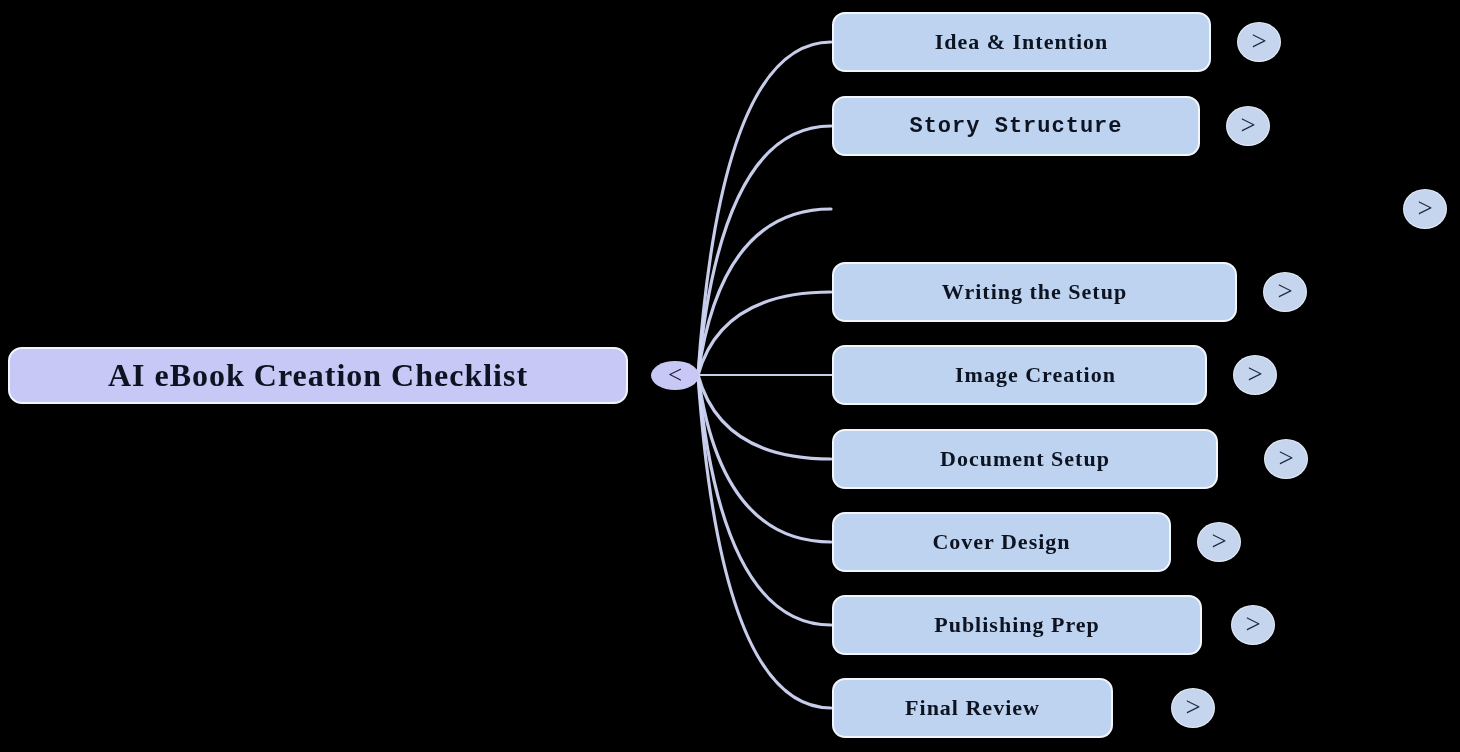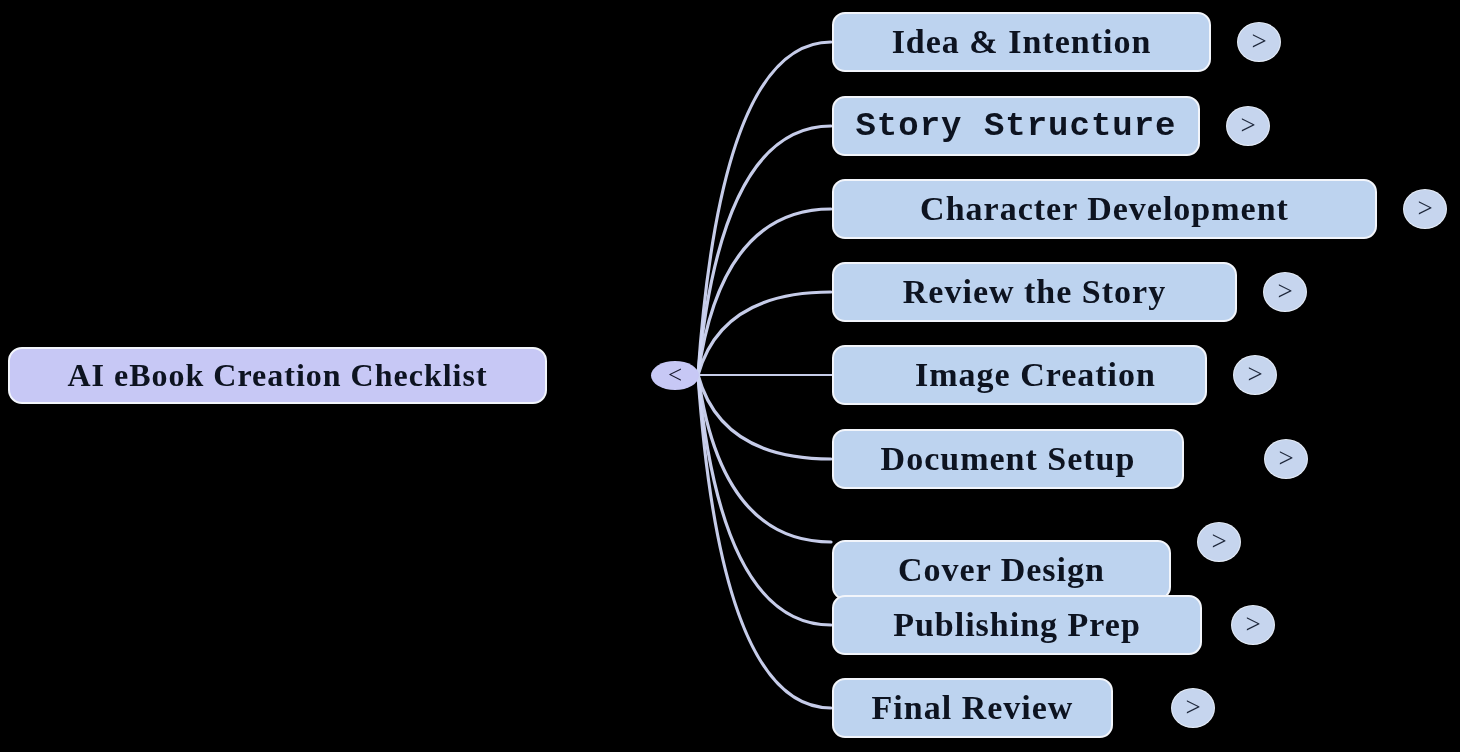--- a/index.html
+++ b/index.html
@@ -28,21 +28,21 @@
     stroke-linecap: round;
     opacity: 0.96;
   }
   .wire.straight {
     stroke-width: 2;
   }
   .root-node {
     position: absolute;
     left: 8px;
     top: 347px;
-    width: 539px;
+    width: 620px;
     height: 57px;
     background: var(--root-fill, #c7c8f5);
     border: 2px solid var(--node-border, #f0f2fb);
     border-radius: 14px;
     box-sizing: border-box;
     display: flex;
     align-items: center;
     justify-content: center;
     cursor: pointer;
   }
@@ -59,21 +59,21 @@
     background: var(--node-fill, #bdd3ef);
     border: 2px solid var(--node-border, #f0f2fb);
     border-radius: 13px;
     box-sizing: border-box;
     display: flex;
     align-items: center;
     justify-content: center;
     cursor: pointer;
   }
   .node .node-label {
-    font-size: 34px;
+    font-size: 22px;
     font-weight: bold;
     letter-spacing: 1px;
     color: var(--text, #0d1320);
     white-space: nowrap;
   }
   .expand-btn {
     position: absolute;
     width: 44px;
     height: 40px;
     background: var(--button-fill, #c6d5ee);
@@ -143,49 +143,46 @@
     <span class="chev">&gt;</span>
   </div>
 
   <div class="node" style="left:832px;top:96px;width:368px;font-family:Liberation Mono, monospace;">
     <span class="node-label">Story Structure</span>
   </div>
   <div class="expand-btn" style="left:1226px;top:106px;">
     <span class="chev">&gt;</span>
   </div>
 
-  <div class="node" style="left:832px;top:179px;width:545px;">
-    <span class="node-label">Character Development</span>
-  </div>
   <div class="expand-btn" style="left:1403px;top:189px;">
     <span class="chev">&gt;</span>
   </div>
 
   <div class="node" style="left:832px;top:262px;width:405px;">
-    <span class="node-label">Review the Story</span>
+    <span class="node-label">Writing the Setup</span>
   </div>
   <div class="expand-btn" style="left:1263px;top:272px;">
     <span class="chev">&gt;</span>
   </div>
 
   <div class="node" style="left:832px;top:345px;width:375px;padding-left:32px;">
     <span class="node-label">Image Creation</span>
   </div>
   <div class="expand-btn" style="left:1233px;top:355px;">
     <span class="chev">&gt;</span>
   </div>
 
-  <div class="node" style="left:832px;top:429px;width:352px;">
+  <div class="node" style="left:832px;top:429px;width:386px;">
     <span class="node-label">Document Setup</span>
   </div>
   <div class="expand-btn" style="left:1264px;top:439px;">
     <span class="chev">&gt;</span>
   </div>
 
-  <div class="node" style="left:832px;top:512px;width:339px;margin-top:28px;">
+  <div class="node" style="left:832px;top:512px;width:339px;">
     <span class="node-label">Cover Design</span>
   </div>
   <div class="expand-btn" style="left:1197px;top:522px;">
     <span class="chev">&gt;</span>
   </div>
 
   <div class="node" style="left:832px;top:595px;width:370px;">
     <span class="node-label">Publishing Prep</span>
   </div>
   <div class="expand-btn" style="left:1231px;top:605px;">

